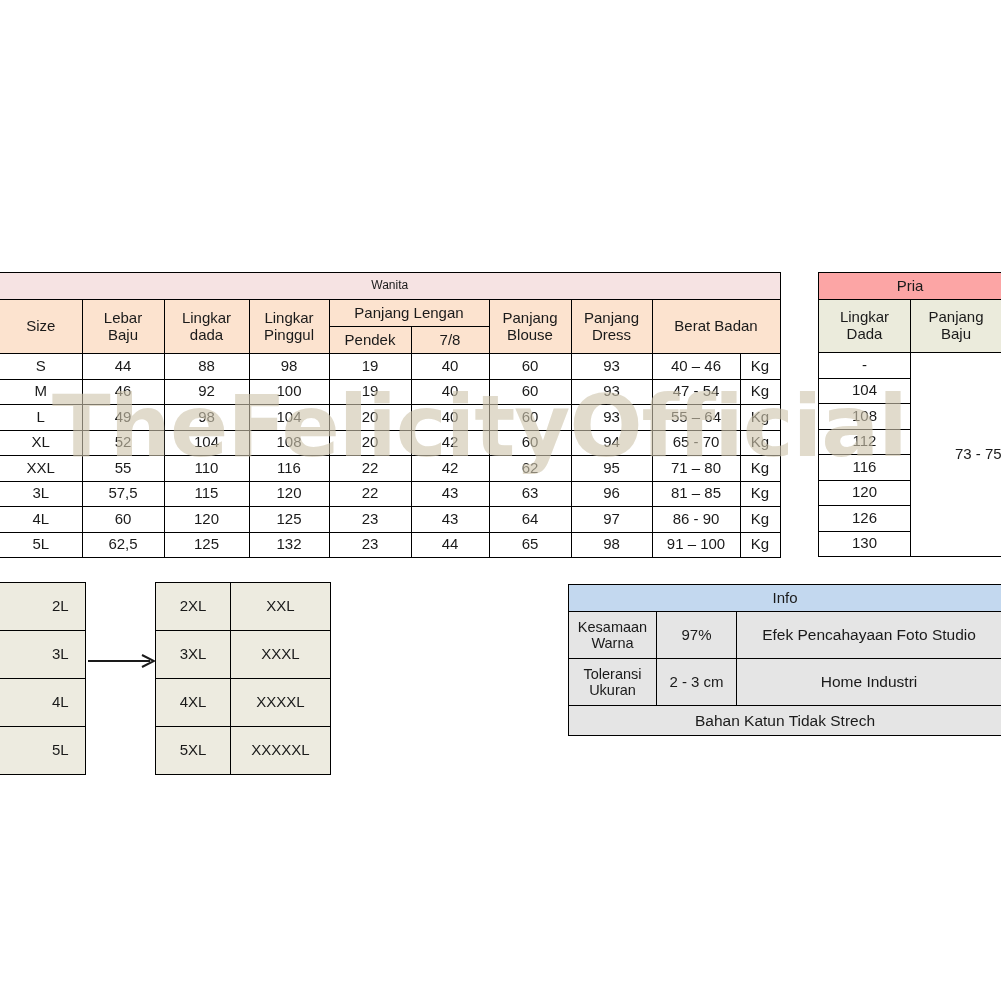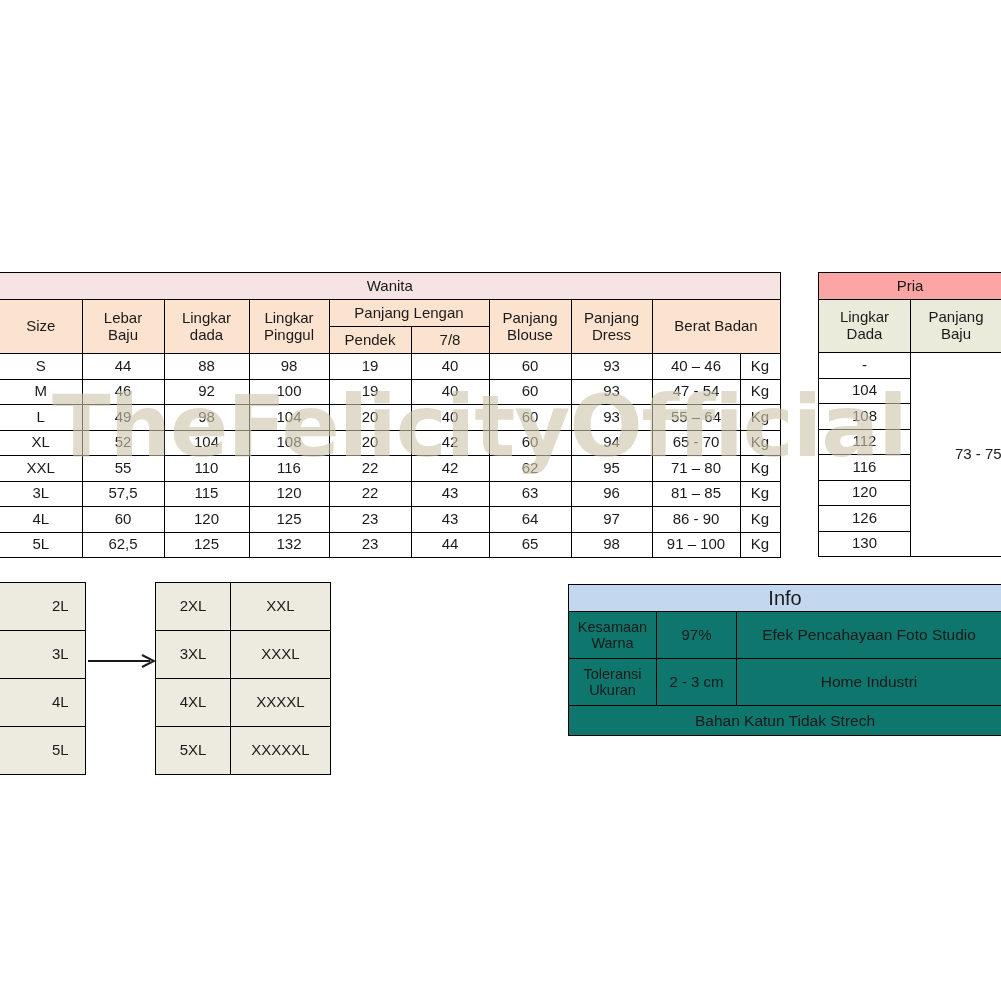--- a/index.html
+++ b/index.html
@@ -48,21 +48,21 @@
     padding:0 2px;
     line-height:1.12;
     white-space:nowrap;
   }
 
   
   #wanita-table{ left:0px; top:272px; width:778px; }
   #wanita-table .title-bar{
     background:#f6e3e3;
     border-left:none;
-    font-size:15px;
+    font-size:12px;
     height:26px;
   }
   #wanita-table .hdr{ background:#fce3cf; }
   #wanita-table .hdr-tall{ height:52px; }
   #wanita-table .hdr-half{ height:26px; }
   #wanita-table .body-row td{ height:24.5px; background:#ffffff; }
   #wanita-table td.size-col{ border-left:none; }
 
   
   #pria-table{ left:818px; top:272px; width:183px; }
@@ -81,22 +81,22 @@
 
   #arrow{
     position:absolute;
     left:88px; top:654px;
     width:68px; height:14px;
     z-index:3;
   }
 
   
   #info-table{ left:568px; top:584px; width:433px; }
-  #info-table .title-bar{ background:#c3d8ef; height:26px; font-size:20px; }
-  #info-table td{ background:#0f766e; }
+  #info-table .title-bar{ background:#c3d8ef; height:26px; font-size:15px; }
+  #info-table td{ background:#e5e5e5; }
   #info-table .r1 td{ height:46px; }
   #info-table .r2 td{ height:46px; }
   #info-table .r3 td{ height:29px; }
   #info-table .label-cell{ font-size:14.5px; }
   #info-table .wide-cell{ font-size:15.5px; }
   #info-table .val-cell{ font-size:15px; }
   #info-table .foot-cell{ font-size:15.5px; }
 </style>
 </head>
 <body>

